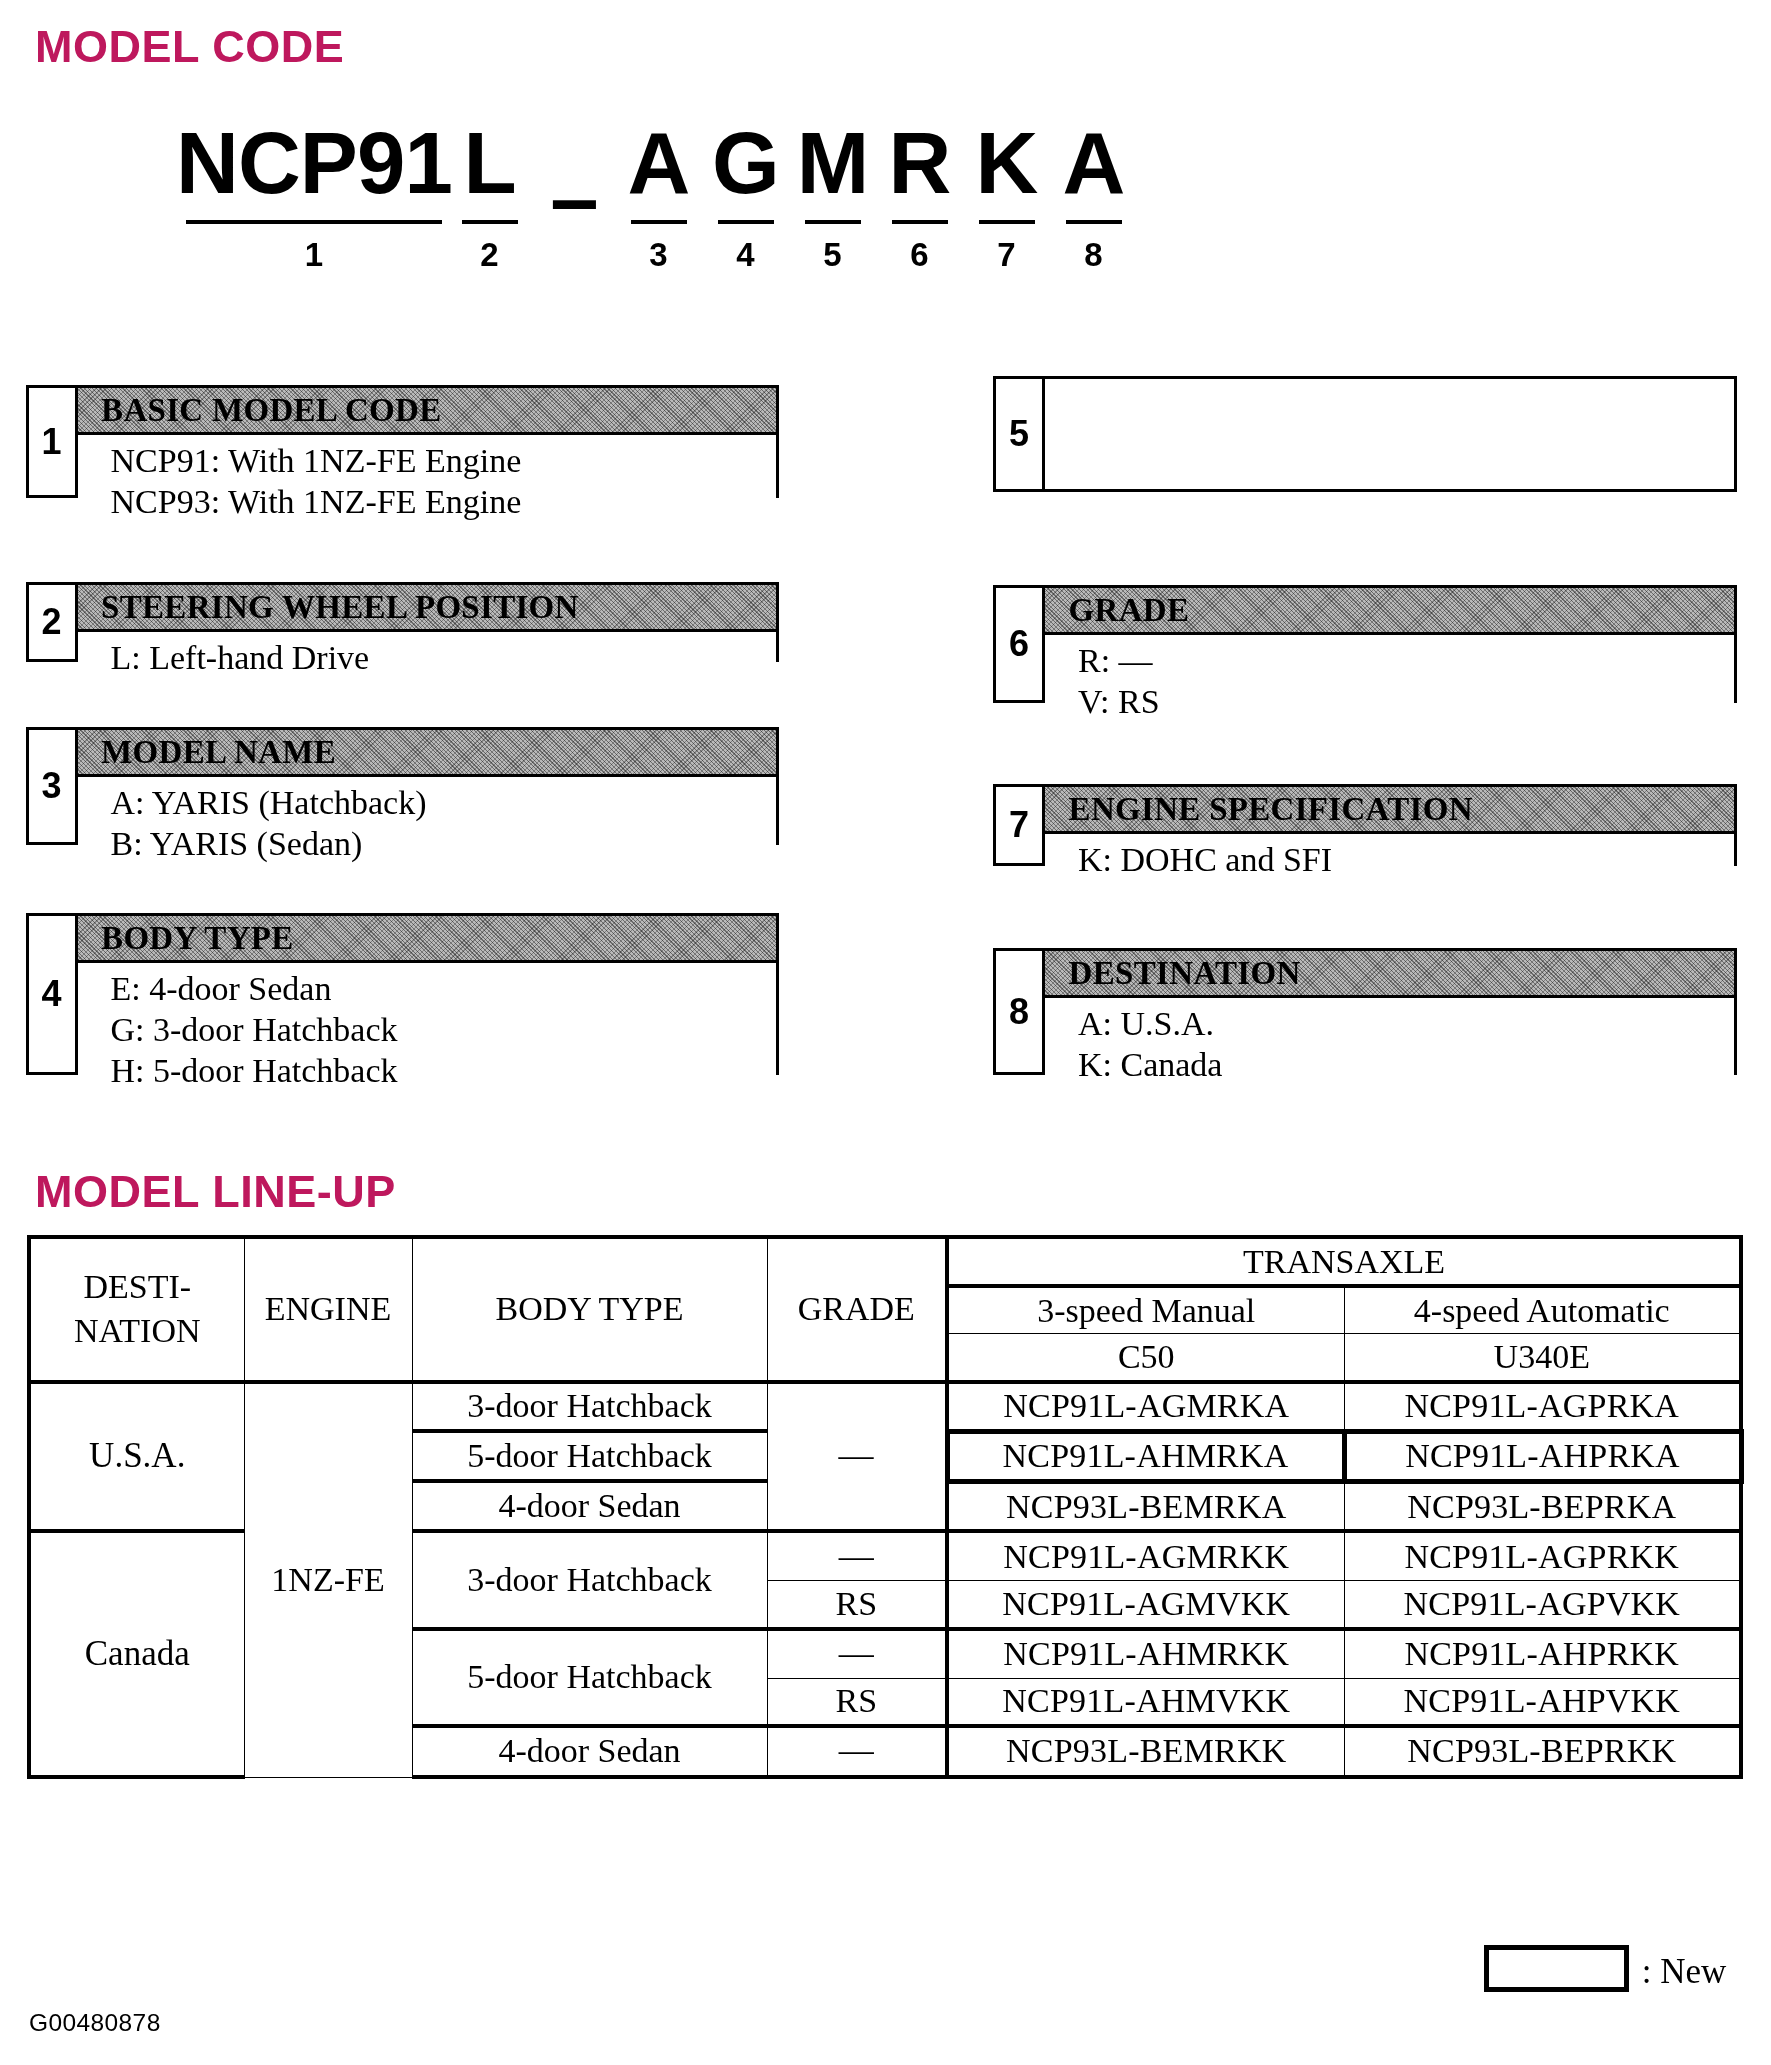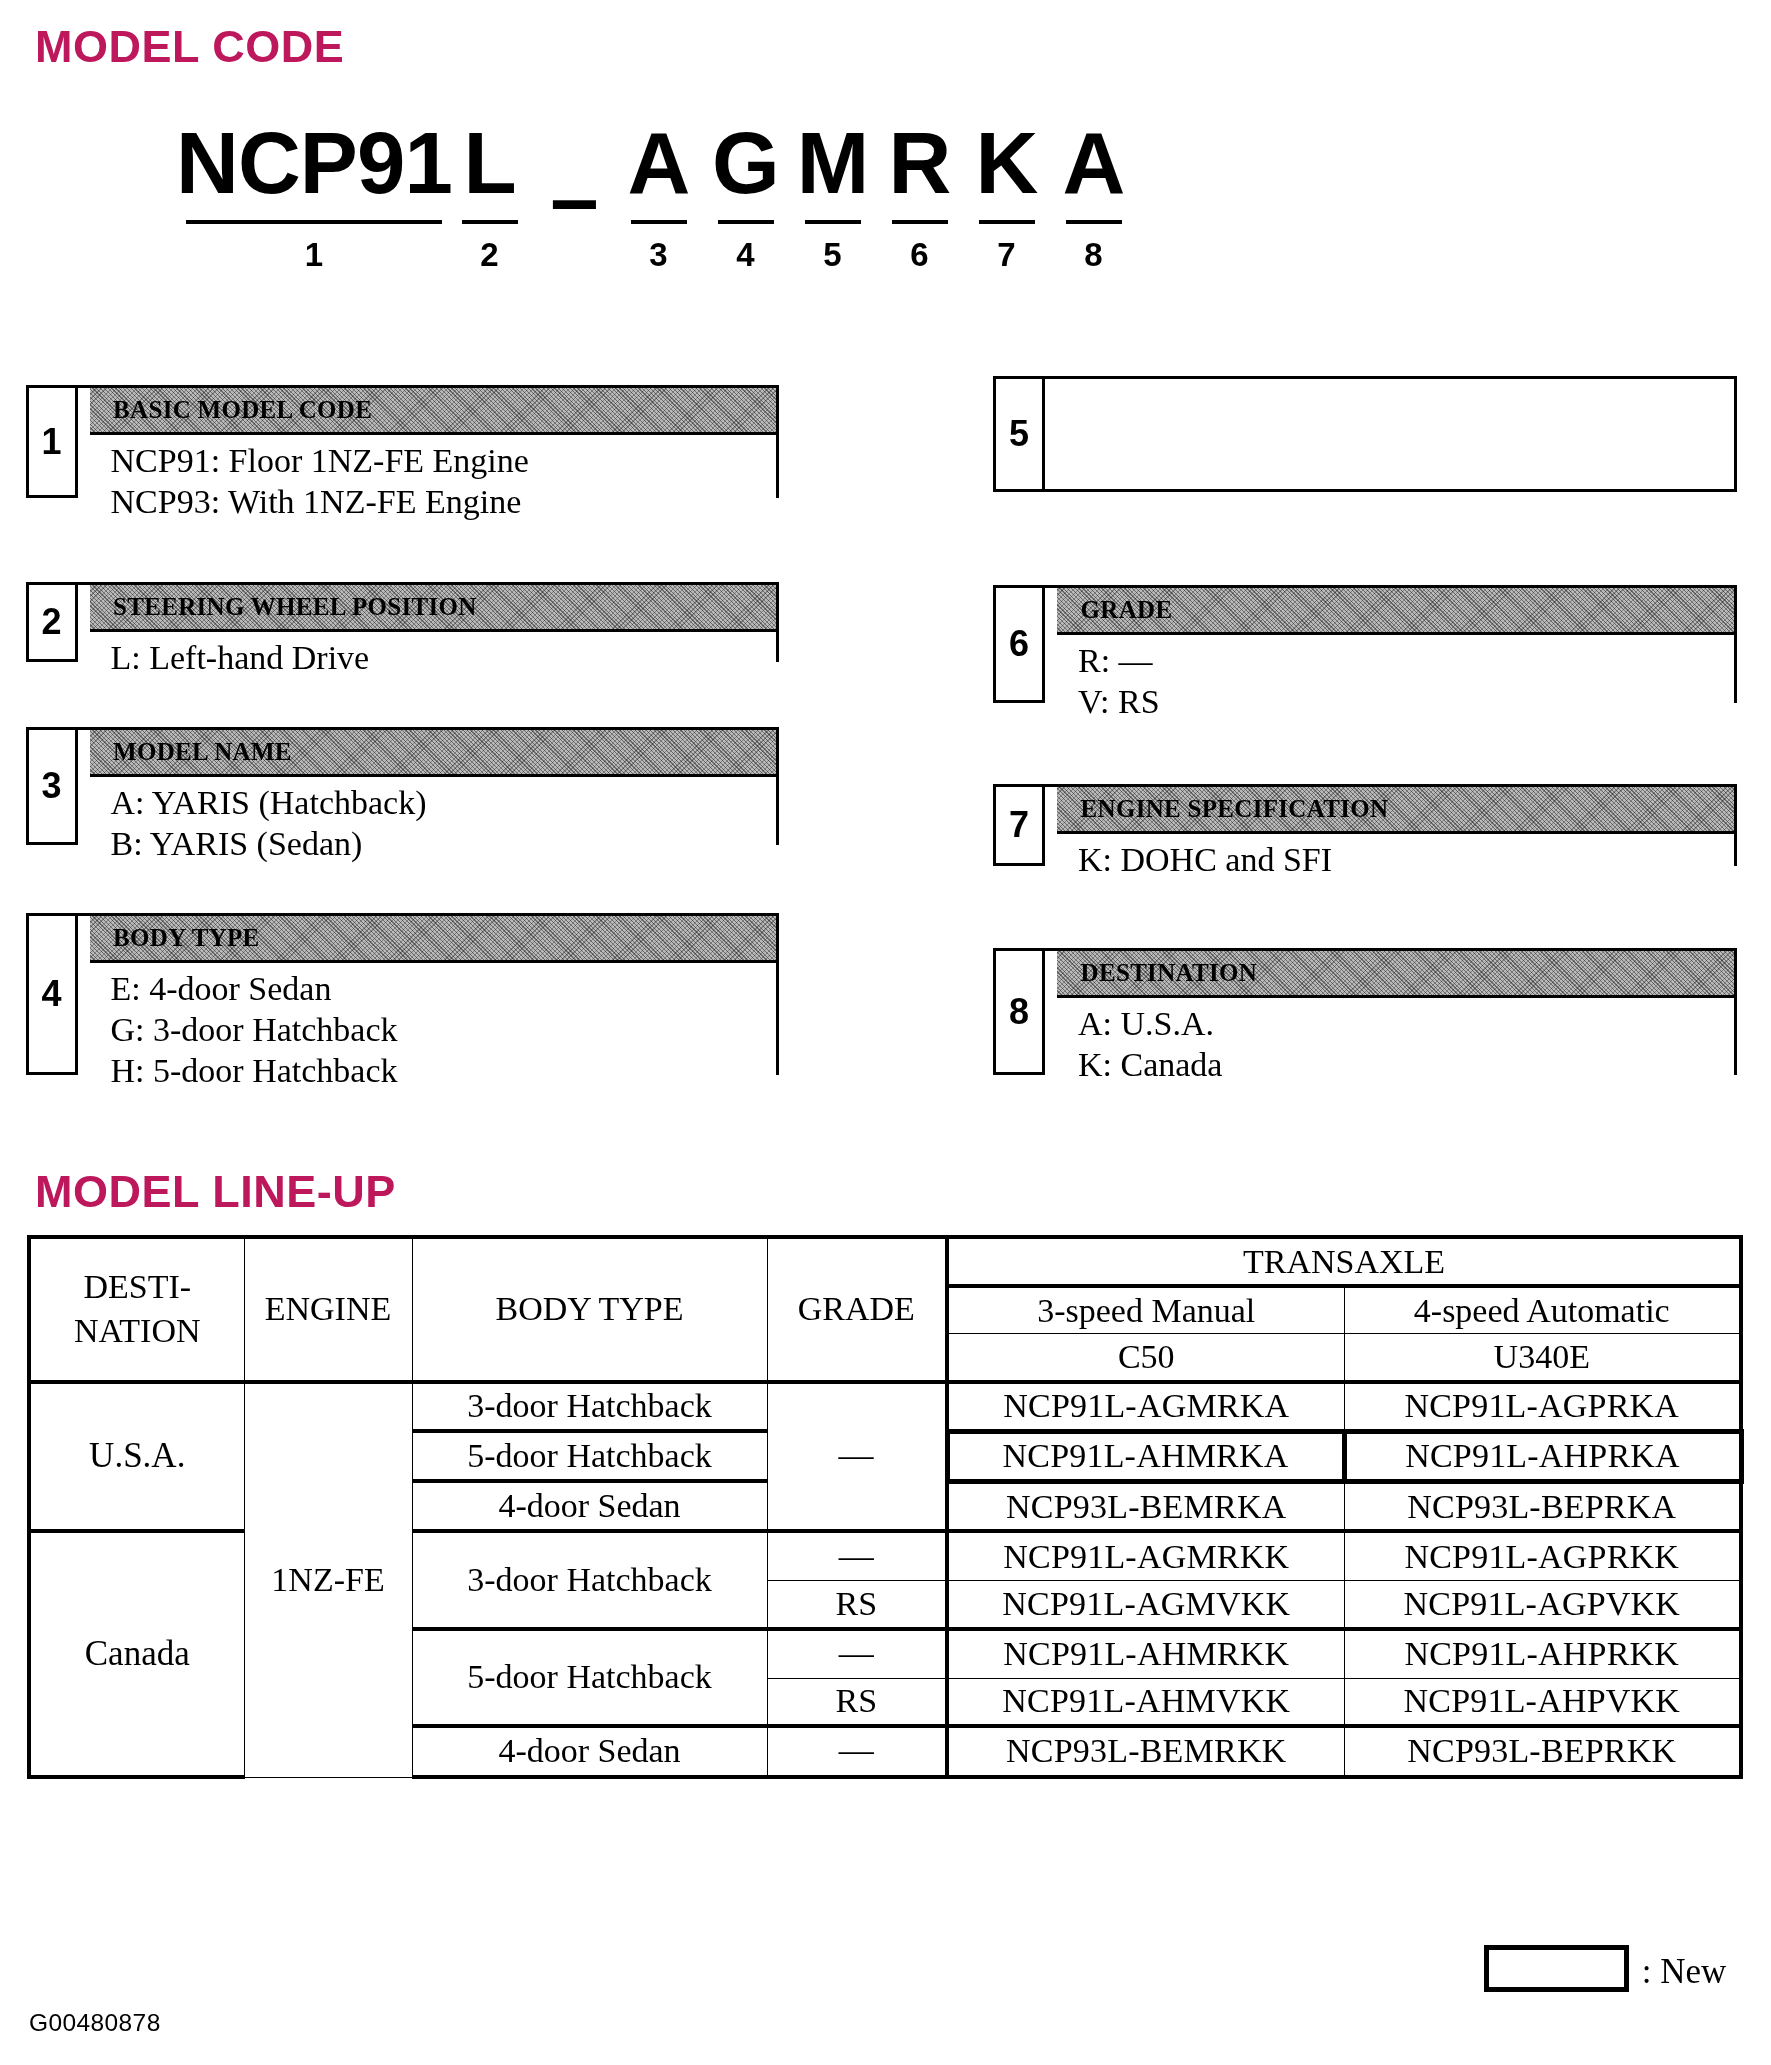--- a/index.html
+++ b/index.html
@@ -92,31 +92,30 @@
     box-sizing: border-box;
   }
   .legend-body {
     flex: 1 1 auto;
     display: flex;
     flex-direction: column;
     box-sizing: border-box;
   }
   .legend-title {
     font-weight: bold;
-    font-size: 25px;
+    font-size: 33px;
     line-height: 40px;
     padding: 1.8px 0 1.8px 23.6px;
     border-bottom: 3.6px solid #000;
     background-color: #b9b9b9;
     background-image:
       repeating-linear-gradient(45deg, rgba(0,0,0,0.42) 0 0.9px, rgba(255,255,255,0) 0.9px 2.7px),
       repeating-linear-gradient(-45deg, rgba(0,0,0,0.30) 0 0.9px, rgba(255,255,255,0) 0.9px 3.6px);
     letter-spacing: 0.3px;
     box-sizing: border-box;
-    margin-left: 12px;
   }
   .legend-lines {
     flex: 1 1 auto;
     padding: 5.5px 0 7.3px 33px;
     background: #fff;
     box-sizing: border-box;
   }
   .legend-line {
     font-size: 34px;
     line-height: 41px;
@@ -259,21 +258,21 @@
     </div>
 
   </div>
 </div>
 
 <div class="legend-box" id="box-1">
   <div class="legend-num">1</div>
   <div class="legend-body">
     <div class="legend-title">BASIC MODEL CODE</div>
     <div class="legend-lines">
-      <div class="legend-line">NCP91: Floor 1NZ-FE Engine</div>
+      <div class="legend-line">NCP91: With 1NZ-FE Engine</div>
       <div class="legend-line">NCP93: With 1NZ-FE Engine</div>
     </div>
   </div>
 </div>
 
 <div class="legend-box" id="box-2">
   <div class="legend-num">2</div>
   <div class="legend-body">
     <div class="legend-title">STEERING WHEEL POSITION</div>
     <div class="legend-lines">

